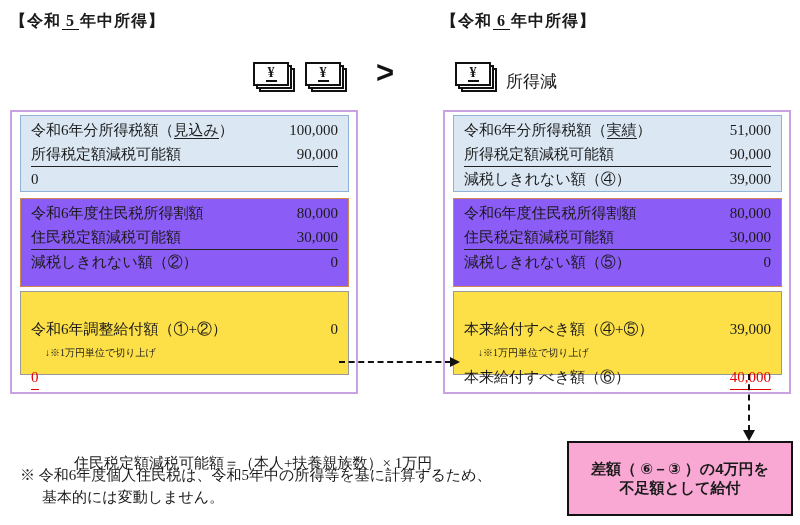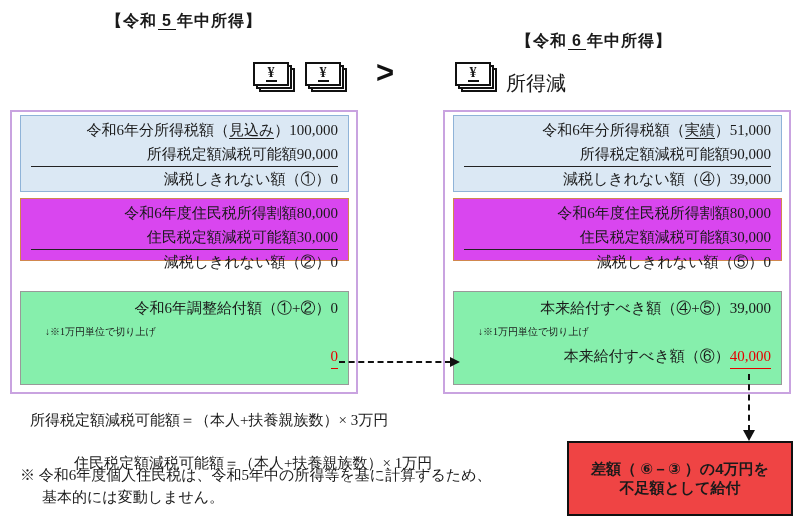--- a/index.html
+++ b/index.html
@@ -3,26 +3,26 @@
 <meta charset="utf-8">
 <style>
   html,body { margin:0; padding:0; background:#ffffff; }
   .page {
     position:relative; width:800px; height:525px; background:#fff;
     font-family:"Liberation Serif","DejaVu Serif",serif; color:#1a1a1a;
     overflow:hidden;
   }
   
   .title {
-    position:absolute; top:11px; width:348px; text-align:center;
-    font-family:Liberation Sans, sans-serif;
+    position:absolute; top:11px; width:348px; 
+    font-family:Liberation Serif, serif;
     font-weight:bold; font-size:16px; letter-spacing:1px;
   }
   .title-left { left:10px; }
-  .title-right { left:420px;margin-top:20px; }
+  .title-right { left:441px; }
   .year-underline { border-bottom:1.5px solid #111; padding:0 4px; margin:0 1px; }
 
   
   .yen-stack { position:absolute; width:44px; height:32px; }
   .yen-note {
     position:absolute; width:36px; height:24px; background:#fff;
     border:2px solid #111; box-sizing:border-box;
     display:flex; align-items:center; justify-content:center;
   }
   .n3 { left:6px; top:6px; }
@@ -30,41 +30,41 @@
   .n1 { left:0; top:0; }
   .yen-glyph {
     font-family:"Liberation Serif",serif; font-weight:bold; font-size:14px;
     line-height:1.05; border-bottom:2px solid #111; padding:0 2px;
   }
   .gt-symbol {
     position:absolute; left:376px; top:55px;
     font-family:"Liberation Sans","DejaVu Sans",sans-serif;
     font-size:31px; font-weight:bold; color:#111;
   }
-  .income-down-label { position:absolute; left:506px; top:70px; font-size:20px; }
+  .income-down-label { position:absolute; left:506px; top:70px; font-size:17px; }
 
   
   .panel {
     position:absolute; top:110px; width:348px; height:284px;
     border:2px solid #c9a3e0; background:#fff; box-sizing:border-box;
   }
   .panel-left { left:10px; }
   .panel-right { left:443px; }
 
   
   .inner-box {
     position:absolute; left:8px; width:329px; box-sizing:border-box;
     padding:2px 10px 0 10px;
   }
   .box-blue   { top:3px;   height:77px; background:#dbe8f4; border:1.5px solid #8fb3d8; }
-  .box-orange { top:86px;  height:63px; background:#d946ef; border:1.5px solid #d1874e; }
-  .box-gray   { top:179px; height:94px; background:#86efac; border:1.5px solid #999999; padding-top:4px; }
+  .box-orange { top:86px;  height:89px; background:#8b5cf6; border:1.5px solid #d1874e; }
+  .box-gray   { top:179px; height:84px; background:#fde047; border:1.5px solid #999999; padding-top:25px; }
 
   .row {
-    display:flex; justify-content:flex-end; align-items:baseline;
+    display:flex; justify-content:space-between; align-items:baseline;
     line-height:24px; font-size:15px; white-space:nowrap;
   }
   .row-sum { border-bottom:1.3px solid #222; }
   .em-underline { border-bottom:1.3px solid #222; }
   .note-row { font-size:10px; padding-left:14px; line-height:24px; }
   .value-red { color:#e60000; border-bottom:1.3px solid #e60000; }
 
   
   .h-arrow { position:absolute; left:339px; top:361px; width:112px; height:0;
              border-top:2px dashed #111; }
@@ -80,21 +80,21 @@
   
   .footnote { position:absolute; font-size:15px; white-space:nowrap; }
   .fn1 { left:30px; top:411px; }
   .fn2 { left:30px; top:454px;margin-left:44px; }
   .fn3 { left:20px; top:466px; }
   .fn4 { left:42px; top:488px; }
 
   
   .result-box {
     position:absolute; left:567px; top:441px; width:226px; height:75px;
-    border:2px solid #111; box-sizing:border-box; background:#ef4444;
+    border:2px solid #111; box-sizing:border-box; background:#f9a8d4;
     display:flex; flex-direction:column; align-items:center; justify-content:center;
     gap:0; font-family:"Liberation Sans","DejaVu Sans",sans-serif;
     font-weight:bold; font-size:15px; white-space:nowrap;
   }
 </style>
 </head>
 <body>
 
 <div class="page">
 
@@ -129,21 +129,20 @@
     <div class="inner-box box-blue">
       <div class="row">
         <span><span>令和6年分所得税額（</span><span class="em-underline">見込み</span><span>）</span></span>
         <span>100,000</span>
       </div>
       <div class="row row-sum">
         <span>所得税定額減税可能額</span>
         <span>90,000</span>
       </div>
       <div class="row">
-        <span>減税しきれない額（①）</span>
         <span>0</span>
       </div>
     </div>
 
     <div class="inner-box box-orange">
       <div class="row">
         <span>令和6年度住民税所得割額</span>
         <span>80,000</span>
       </div>
       <div class="row row-sum">
@@ -210,21 +209,20 @@
         <span class="value-red">40,000</span>
       </div>
     </div>
   </div>
 
   <div class="h-arrow"></div>
   <div class="h-arrow-head"></div>
   <div class="v-arrow"></div>
   <div class="v-arrow-head"></div>
 
-  <div class="footnote fn1">所得税定額減税可能額＝（本人+扶養親族数）× 3万円</div>
   <div class="footnote fn2">住民税定額減税可能額＝（本人+扶養親族数）× 1万円</div>
   <div class="footnote fn3">※ 令和6年度個人住民税は、令和5年中の所得等を基に計算するため、</div>
   <div class="footnote fn4">基本的には変動しません。</div>
 
   <div class="result-box">
     <div>差額（ ⑥－③ ）の4万円を</div>
     <div>不足額として給付</div>
   </div>
 
 </div>

